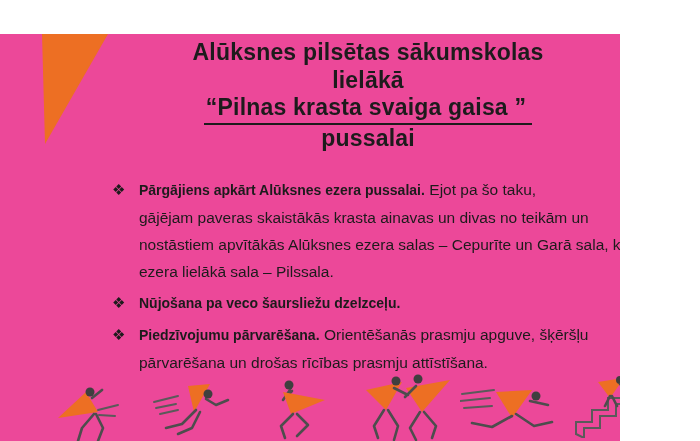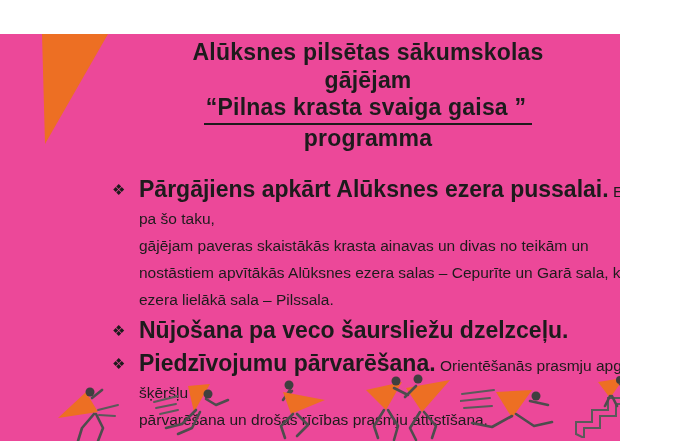--- a/index.html
+++ b/index.html
@@ -51,21 +51,21 @@
   }
   .bullet-marker {
     position: absolute;
     left: 0;
     top: 0;
     font-size: 15px;
     line-height: 27px;
   }
   .bullet-title {
     font-weight: bold;
-    font-size: 23px;
+    font-size: 14px;
   }
   .bullet-desc {
     font-size: 15.5px;
     white-space: pre-line;
   }
   
   .fig { position: absolute; }
   .fig svg { display: block; }
   .stroke { fill: none; stroke: #4d4d4d; stroke-width: 2.6; stroke-linecap: round; stroke-linejoin: round; }
   .thin   { fill: none; stroke: #5a5a5a; stroke-width: 2;   stroke-linecap: round; }
@@ -76,23 +76,23 @@
 <body>
 
 <div class="page">
 
   <svg class="wedge" width="66" height="110" viewBox="0 0 66 110">
     <polygon class="tri" points="0,0 66,0 3,110"></polygon>
   </svg>
 
   <div class="title-block">
     <div>Alūksnes pilsētas sākumskolas</div>
-    <div>gājējam</div>
+    <div>lielākā</div>
     <div class="title-line3"><span class="underlined">“Pilnas krasta svaiga gaisa ”</span></div>
-    <div>programma</div>
+    <div>pussalai</div>
   </div>
 
   <div class="content">
     <div class="bullet">
       <span class="bullet-marker">❖</span>
       <span class="bullet-title">Pārgājiens apkārt Alūksnes ezera pussalai.</span> <span class="bullet-desc">Ejot pa šo taku,
 gājējam paveras skaistākās krasta ainavas un divas no teikām un
 nostāstiem apvītākās Alūksnes ezera salas – Cepurīte un Garā sala, kā arī
 ezera lielākā sala – Pilssala.</span>
     </div>

